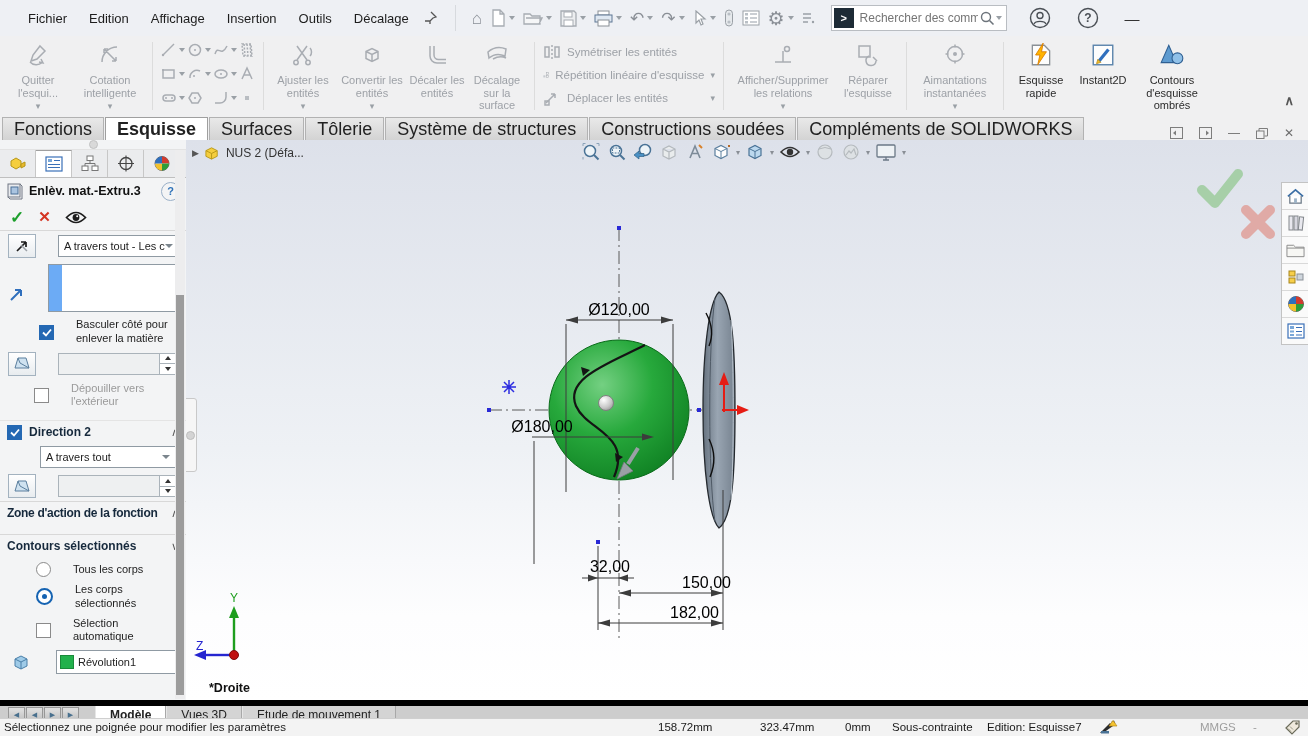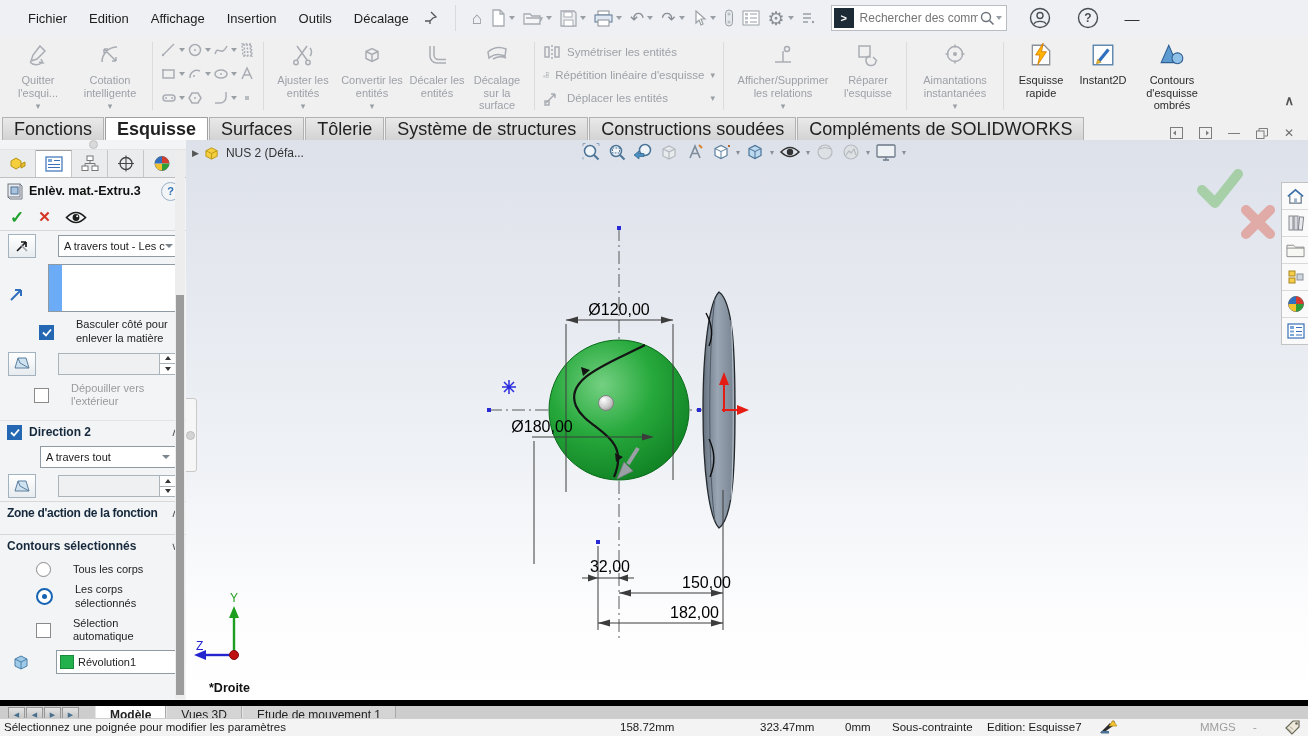--- a/index.html
+++ b/index.html
@@ -926,21 +926,21 @@
       <span class="navbtn">▶</span>
       <span class="navbtn">▶</span>
     </div>
     <div class="mtab active" style="margin-left:12px">Modèle</div>
     <div class="mtab">Vues 3D</div>
     <div class="mtab">Etude de mouvement 1</div>
   </div>
 
   <div class="statusbar">
     <span style="left:4px">Sélectionnez une poignée pour modifier les paramètres</span>
-    <span style="left:620px">158.72mm</span>
+    <span style="left:658px">158.72mm</span>
     <span style="left:760px">323.47mm</span>
     <span style="left:845px">0mm</span>
     <span style="left:892px">Sous-contrainte</span>
     <span style="left:987px">Edition: Esquisse7</span>
     <span style="left:1098px;top:1px">
       <svg width="20" height="15" viewBox="0 0 20 15">
           <path d="M2,13 L12,3 l3,3 L5,13 Z" fill="#2b2b2b"></path>
           <path d="M13,2 l3,-1.5 1.5,3" fill="#555"></path>
           <polygon points="11,6 15,0.5 19,6" fill="#f5c431" stroke="#b8891a" stroke-width="0.7"></polygon>
           <rect x="3" y="11" width="8" height="2.5" fill="#4a7396"></rect>

